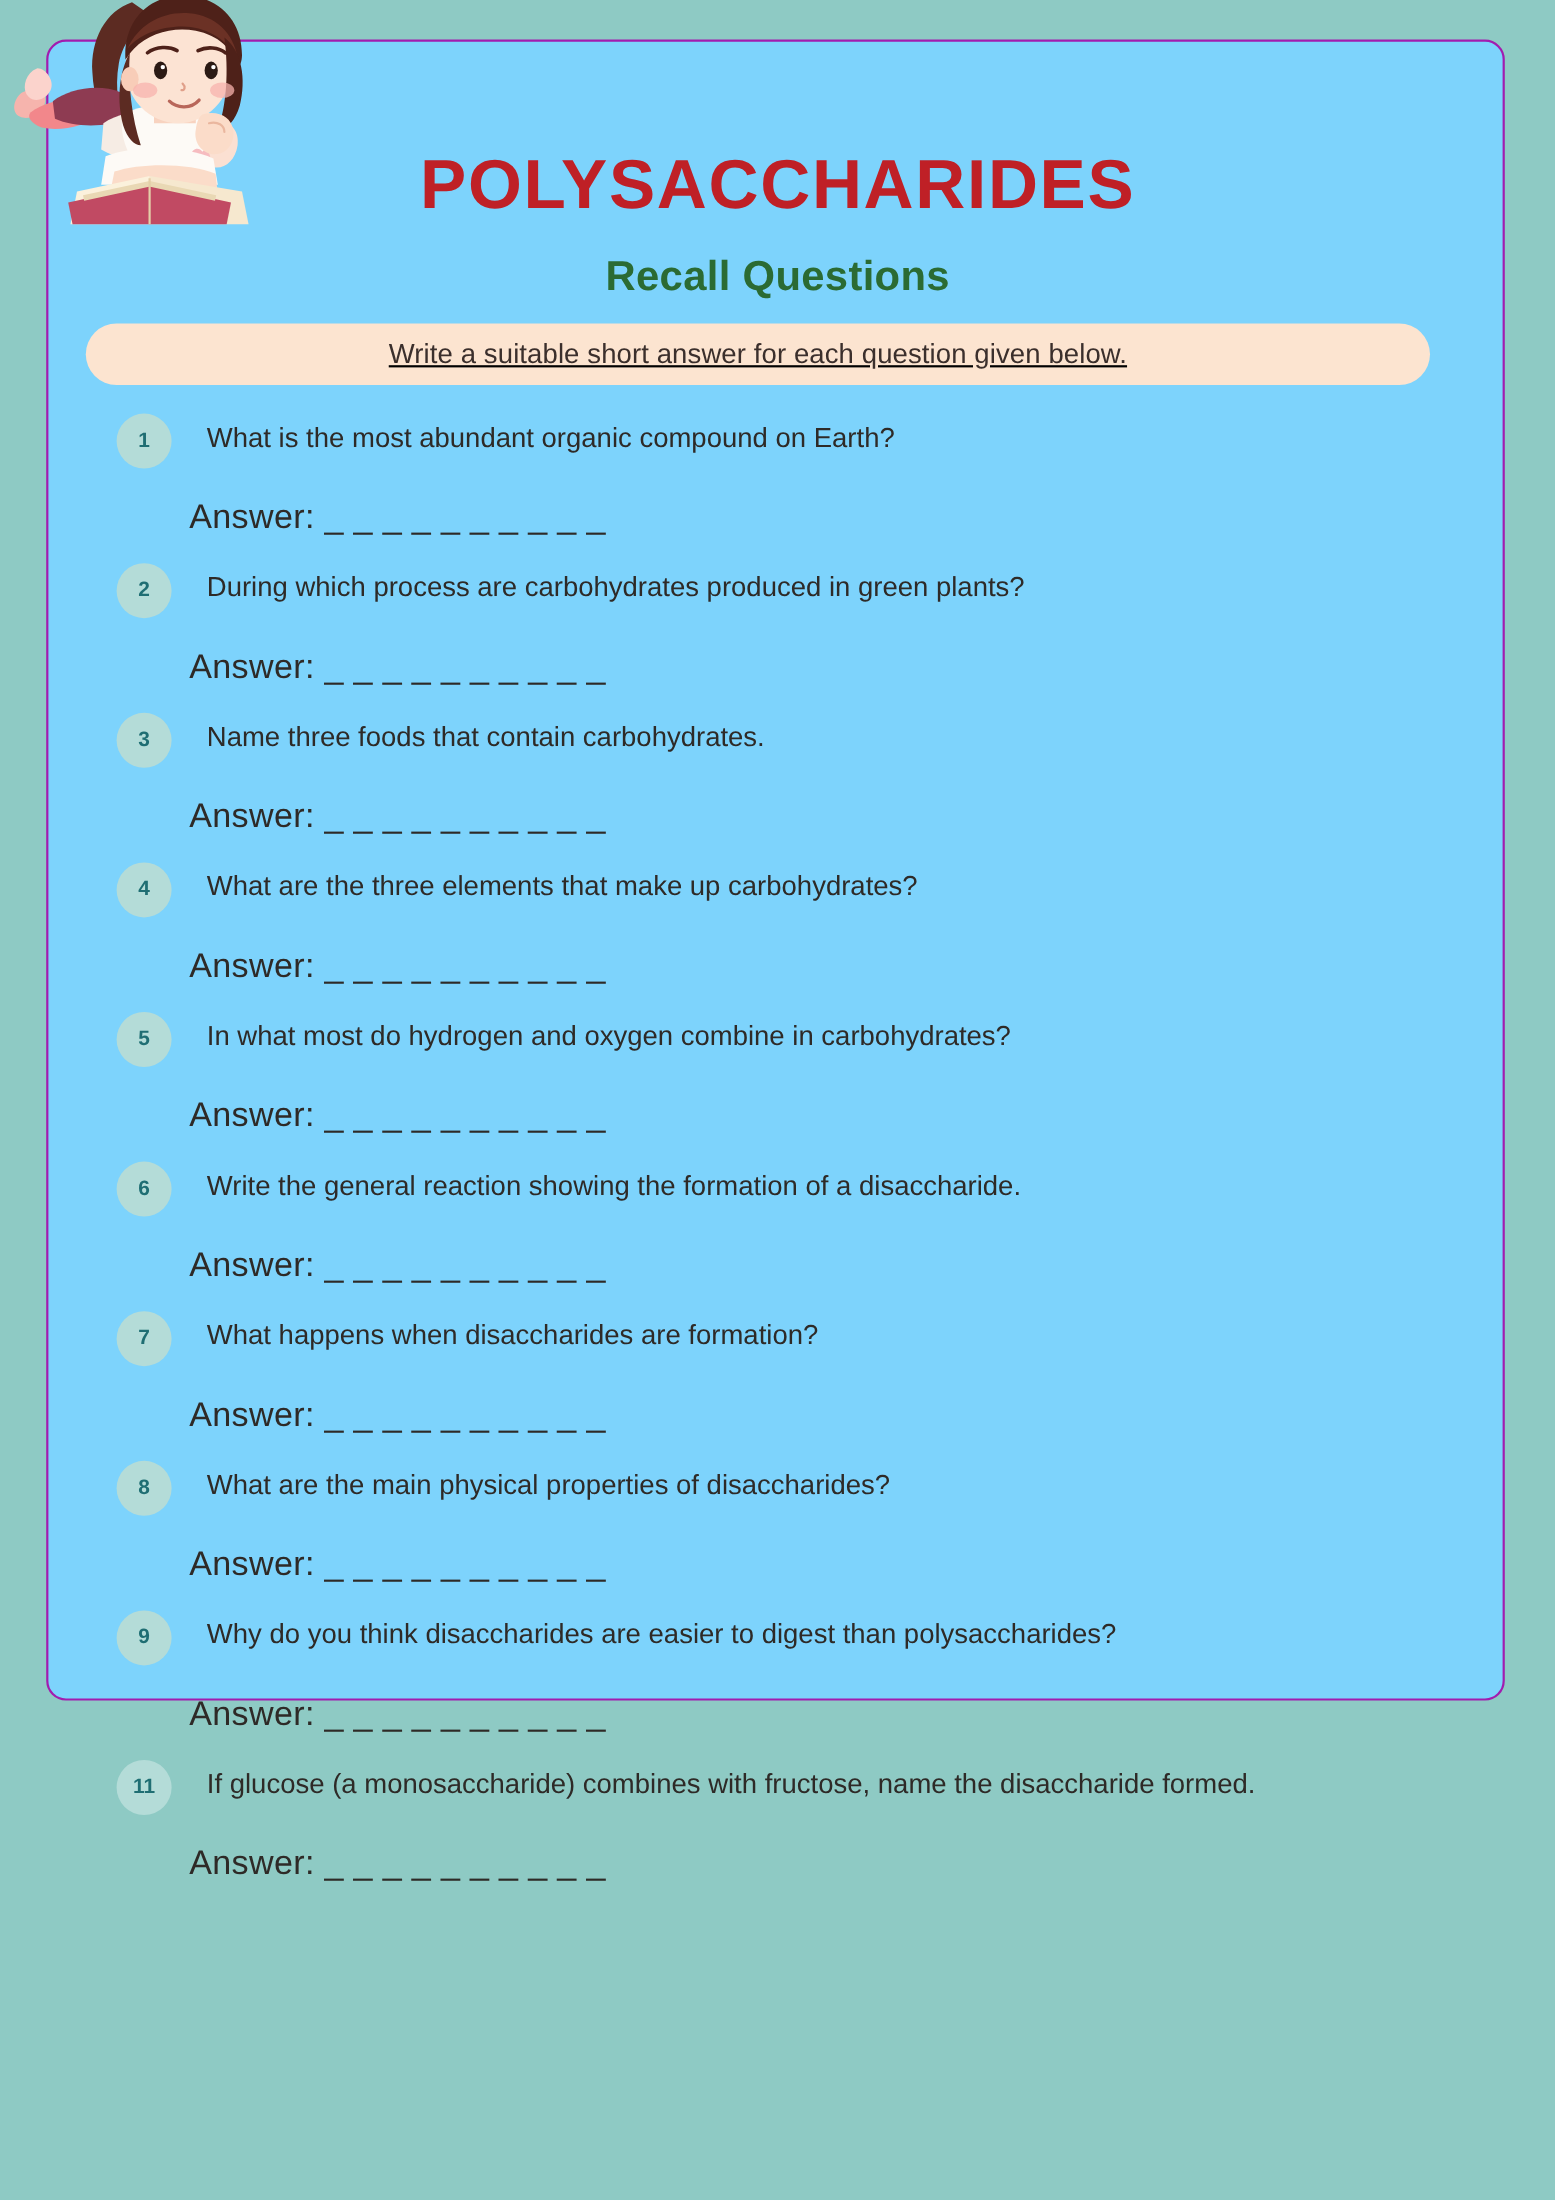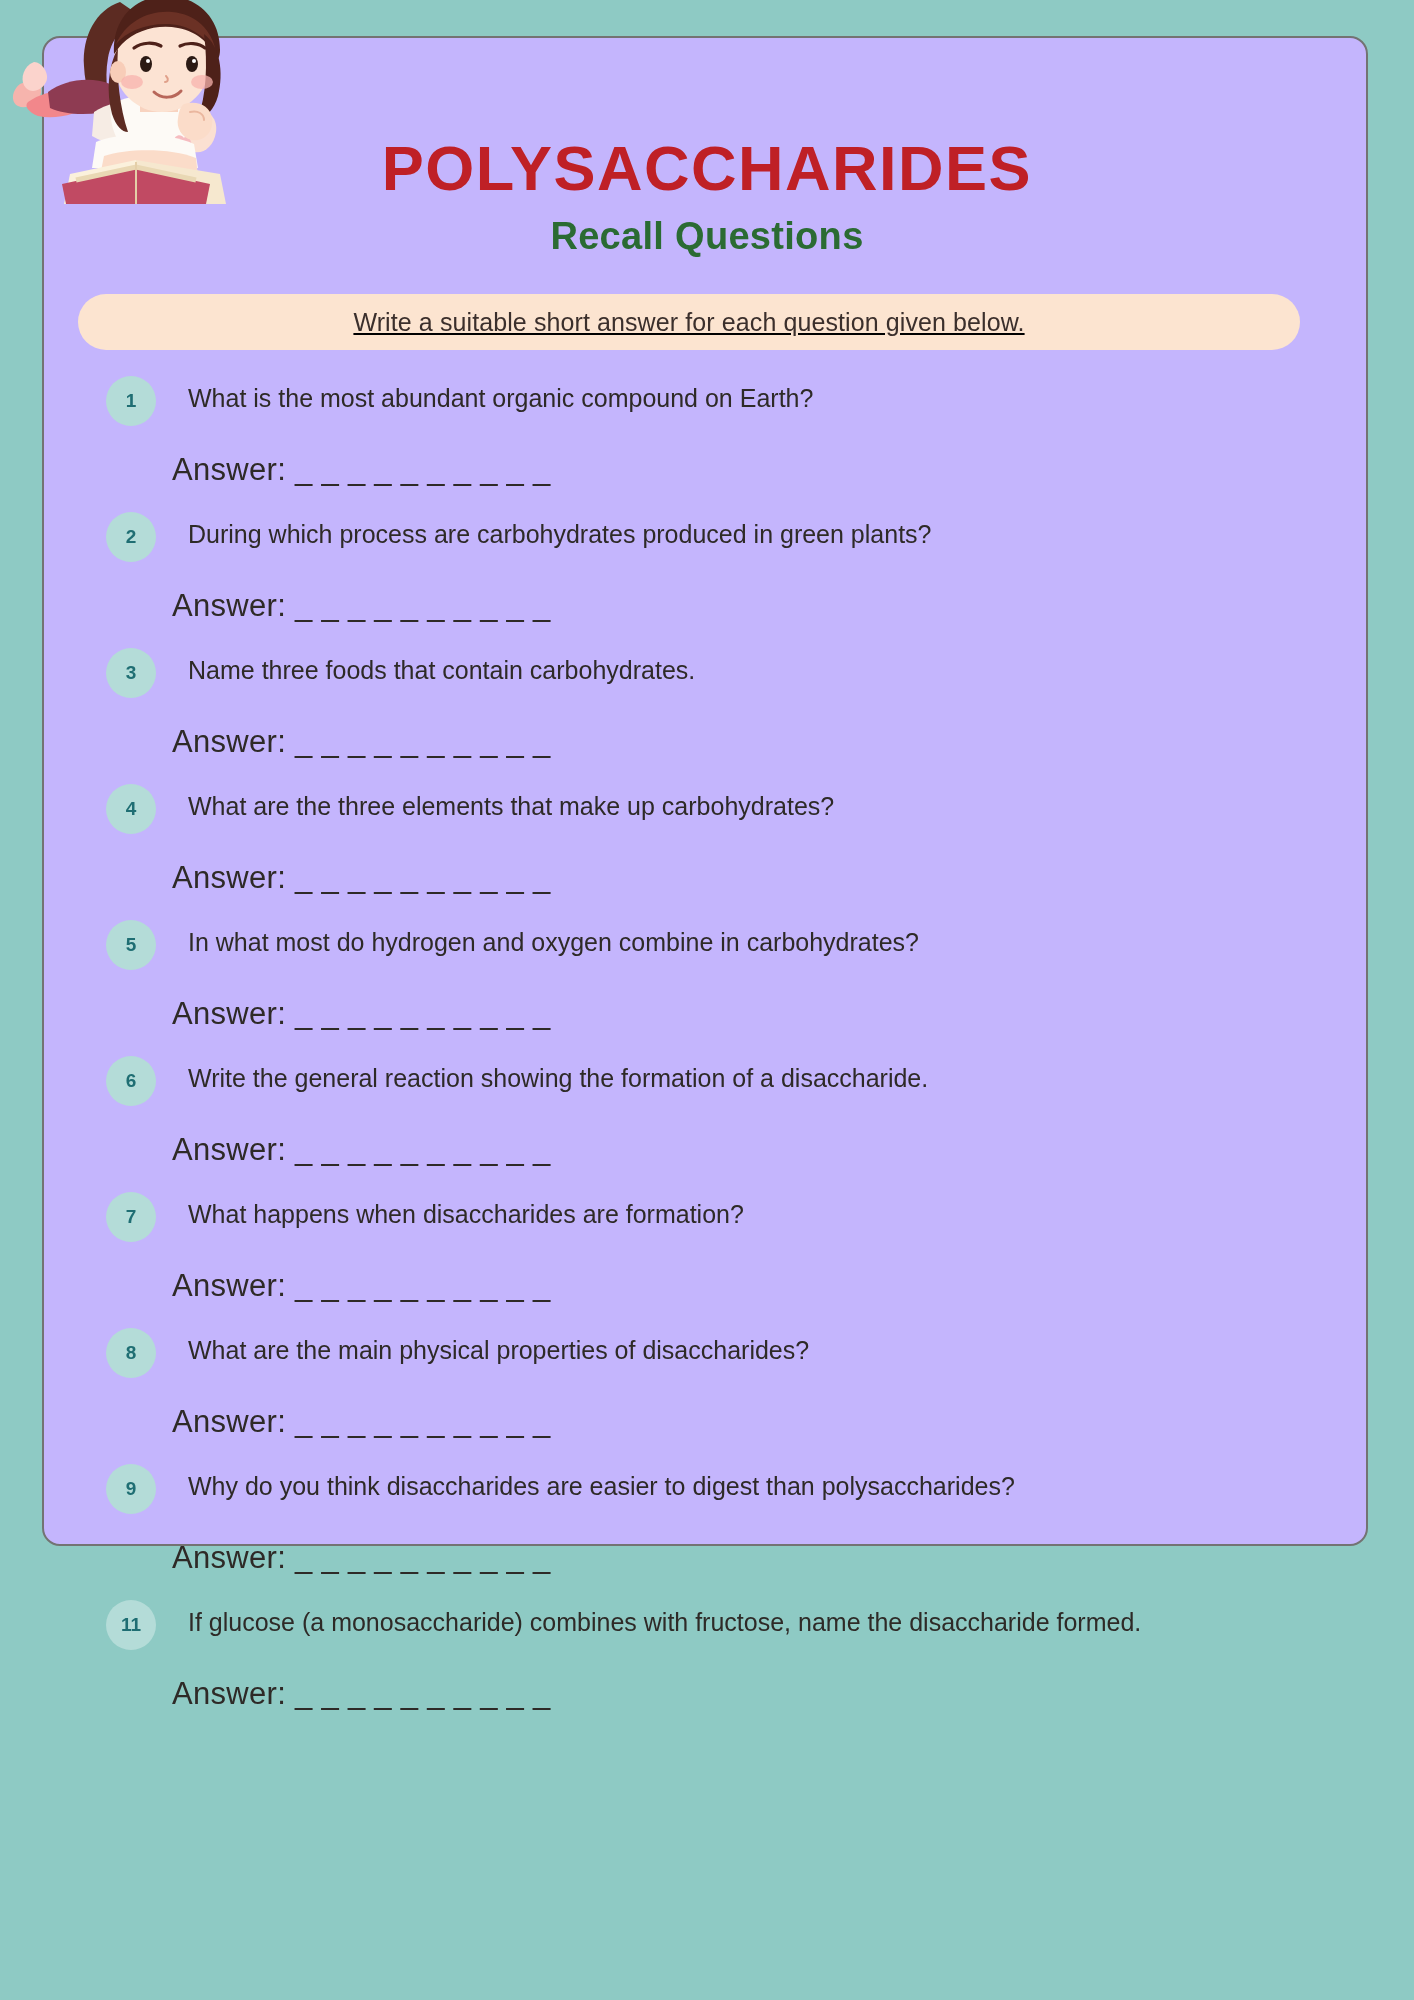--- a/index.html
+++ b/index.html
@@ -21,22 +21,22 @@
     background: #8ecac4;
   }
 
   
   .card {
     position: absolute;
     left: 42px;
     top: 36px;
     width: 1326px;
     height: 1510px;
-    background: #c4b5fd;
-    border: 2px solid #737373;
+    background: #7dd3fc;
+    border: 2px solid #a21caf;
     border-radius: 18px;
     box-sizing: border-box;
     overflow: visible;
   }
 
   
   .illus {
     position: absolute;
     left: 8px;
     top: -8px;
@@ -59,21 +59,21 @@
     margin: 0;
     padding-top: 97px;
     font-size: 63px;
     font-weight: 700;
     letter-spacing: 1.5px;
     color: #bf2026;
     line-height: 1.05;
     font-family: "Liberation Sans", sans-serif;
   }
   .subtitle {
-    margin: 0;
+    margin: 16px;
     padding-top: 14px;
     font-size: 38px;
     font-weight: 700;
     color: #2b6b33;
     letter-spacing: 0.3px;
     font-family: "Liberation Sans", sans-serif;
   }
 
   
   .banner {

